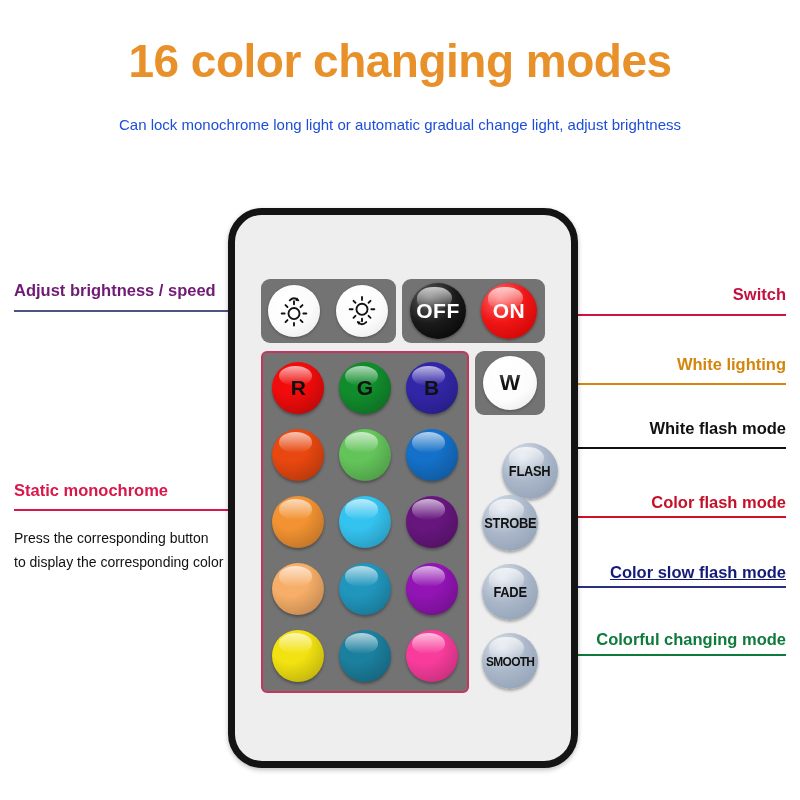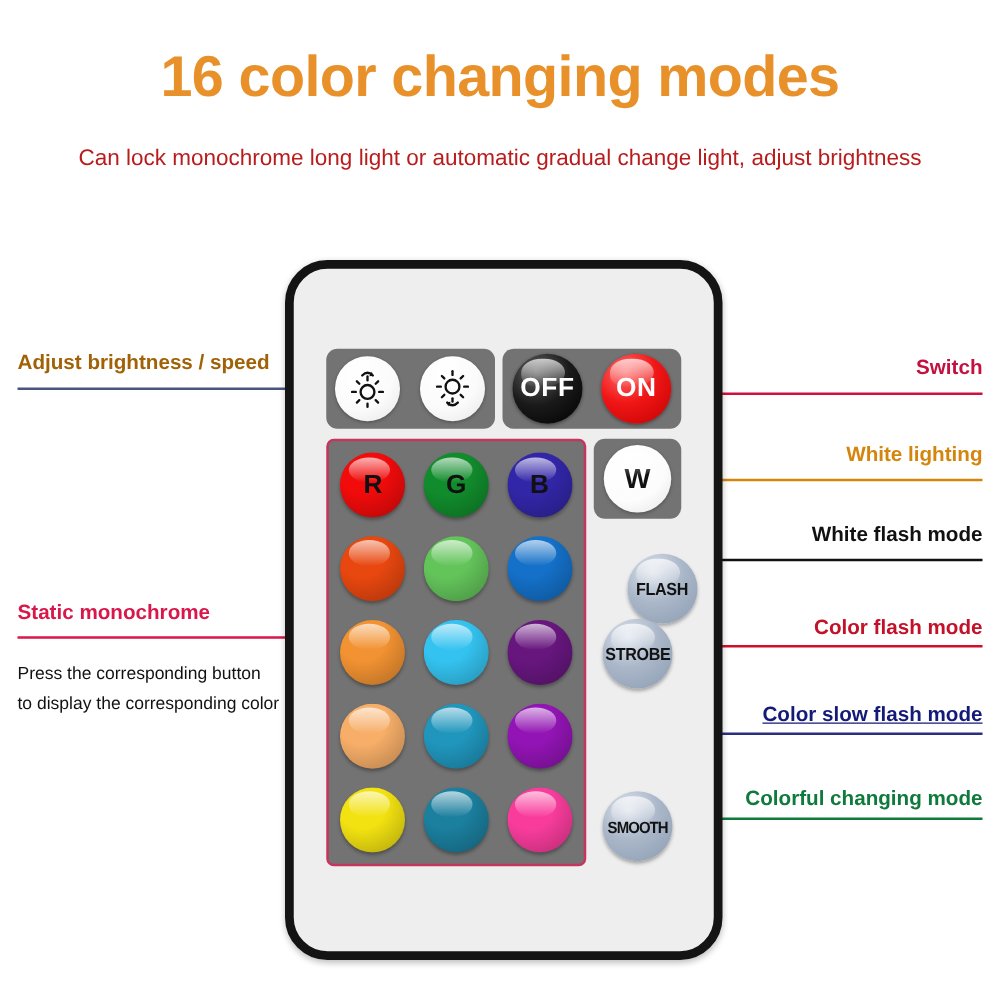--- a/index.html
+++ b/index.html
@@ -8,21 +8,21 @@
     font-family:"Liberation Sans", sans-serif; overflow:hidden;
   }
 
   
   #title {
     position:absolute; top:34px; left:0; width:800px; text-align:center;
     font-size:46px; font-weight:bold; color:#e8912a; letter-spacing:-0.5px;
   }
   #subtitle {
     position:absolute; top:116px; left:0; width:800px; text-align:center;
-    font-size:18px; color:#b91c1c;
+    font-size:15px; color:#1d4ed8;
   }
 
   
   #remote {
     position:absolute; left:228px; top:208px; width:350px; height:560px;
     background:#eeeeee; border:7px solid #141414; border-radius:34px;
     box-shadow:0 2px 5px rgba(0,0,0,.25);
   }
   #remote-inner { position:absolute; inset:0; }
 
@@ -125,21 +125,21 @@
   .sub-note {
     position:absolute; font-size:14px; color:#111; white-space:nowrap;
   }
 </style>
 </head>
 <body>
 
 <div id="title">16 color changing modes</div>
 <div id="subtitle">Can lock monochrome long light or automatic gradual change light, adjust brightness</div>
 
-<div class="callout-text" style="left:14px; top:281px; color:#a16207;">Adjust brightness / speed</div>
+<div class="callout-text" style="left:14px; top:281px; color:#701a75;">Adjust brightness / speed</div>
 <div class="callout-line" style="left:14px; top:310px; width:232px; background:#4a5580;"></div>
 <div class="callout-dot" style="left:238px; top:303px; background:#1a2cf0;"></div>
 
 <div class="callout-text" style="left:14px; top:481px; color:#d8174b;">Static monochrome</div>
 <div class="callout-line" style="left:14px; top:509px; width:235px; background:#d8174b;"></div>
 <div class="callout-dot" style="left:241px; top:502px; background:#f01240;"></div>
 
 <div class="sub-note" style="left:14px; top:530px;">Press the corresponding button</div>
 <div class="sub-note" style="left:14px; top:554px;">to display the corresponding color</div>
 
@@ -269,18 +269,21 @@
     <div class="btn gloss" id="btn-w">
       <span>W</span>
     </div>
 
     <div class="btn btn-mode gloss" id="btn-flash">
       <span>FLASH</span>
     </div>
     <div class="btn btn-mode gloss" id="btn-strobe">
       <span>STROBE</span>
     </div>
+    <div class="btn btn-mode gloss" id="btn-fade">
+      <span>FADE</span>
+    </div>
     <div class="btn btn-mode gloss" id="btn-smooth">
       <span>SMOOTH</span>
     </div>
 
   </div>
 </div>
 
 </body></html>

